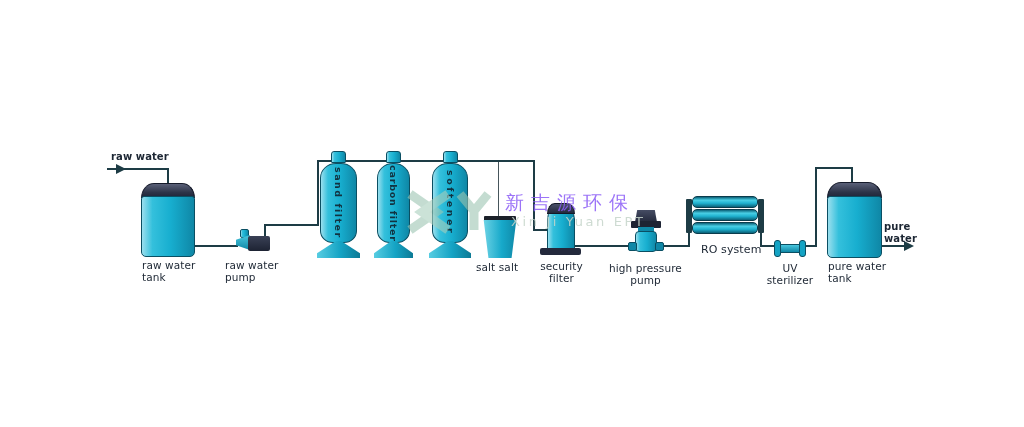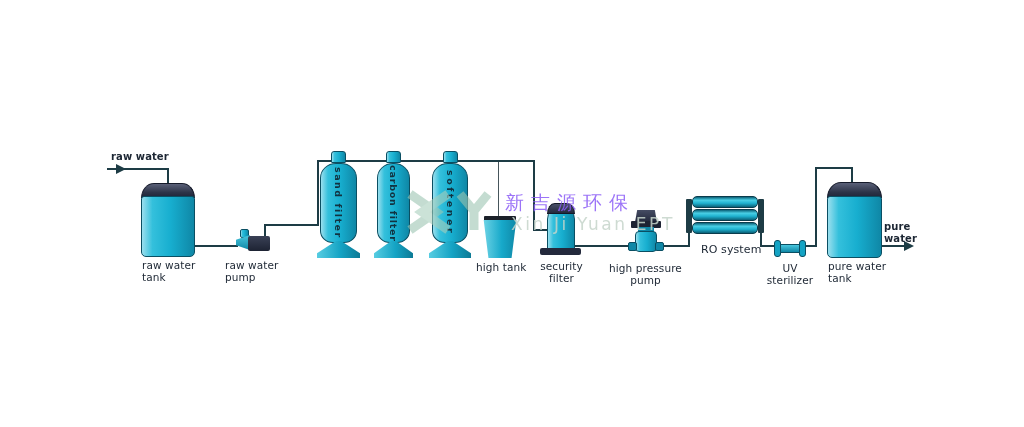--- a/index.html
+++ b/index.html
@@ -49,21 +49,21 @@
   
   .part{position:absolute;box-sizing:border-box;}
   .ro-cyl{position:absolute;left:8px;width:66px;height:12px;border-radius:5px;
           border:1px solid #0b3c4c;box-sizing:border-box;
           background:linear-gradient(180deg,#0b6077 0%,#49cfe5 32%,#1fb2d0 62%,#0b6077 100%);}
   .manifold{position:absolute;width:6px;background:var(--pipe);border-radius:1px;}
   
   .wm{position:absolute;left:400px;top:186px;width:270px;height:52px;opacity:.85;pointer-events:none;}
   .wm-cn{position:absolute;left:105px;top:4px;font-size:19px;letter-spacing:7px;
          color:#8b5cf6;font-weight:500;white-space:nowrap;}
-  .wm-en{position:absolute;left:111px;top:28px;font-size:17px;letter-spacing:2.6px;
+  .wm-en{position:absolute;left:111px;top:28px;font-size:13px;letter-spacing:2.6px;
          color:#c6d5cb;white-space:nowrap;}
 </style>
 </head>
 <body>
 
 <div class="stage">
 
   <div class="ph" style="left:107px;top:168px;width:62px;"></div>
   <div class="arrow-r" style="left:116px;top:164px;"></div>
   <div class="pv" style="left:167px;top:169px;height:16px;"></div>
@@ -168,21 +168,21 @@
     </svg>
     <div class="wm-cn">新吉源环保</div>
     <div class="wm-en">Xin Ji Yuan EPT</div>
   </div>
 
   <div class="lbl small" style="left:111px;top:151px;">raw water</div>
   <div class="lbl" style="left:142px;top:259px;">raw water
 tank</div>
   <div class="lbl" style="left:225px;top:259px;">raw water
 pump</div>
-  <div class="lbl" style="left:476px;top:261px;">high tank</div>
+  <div class="lbl" style="left:476px;top:261px;">salt salt</div>
   <div class="lbl center" style="left:534px;top:260px;width:55px;">security
 filter</div>
   <div class="lbl" style="left:609px;top:262px;text-align:center;">high pressure
 pump</div>
   <div class="lbl" style="left:701px;top:244px;font-size:11px;">RO system</div>
   <div class="lbl center" style="left:761px;top:262px;width:58px;">UV
 sterilizer</div>
   <div class="lbl" style="left:828px;top:260px;">pure water
 tank</div>
   <div class="lbl small" style="left:884px;top:221px;">pure

